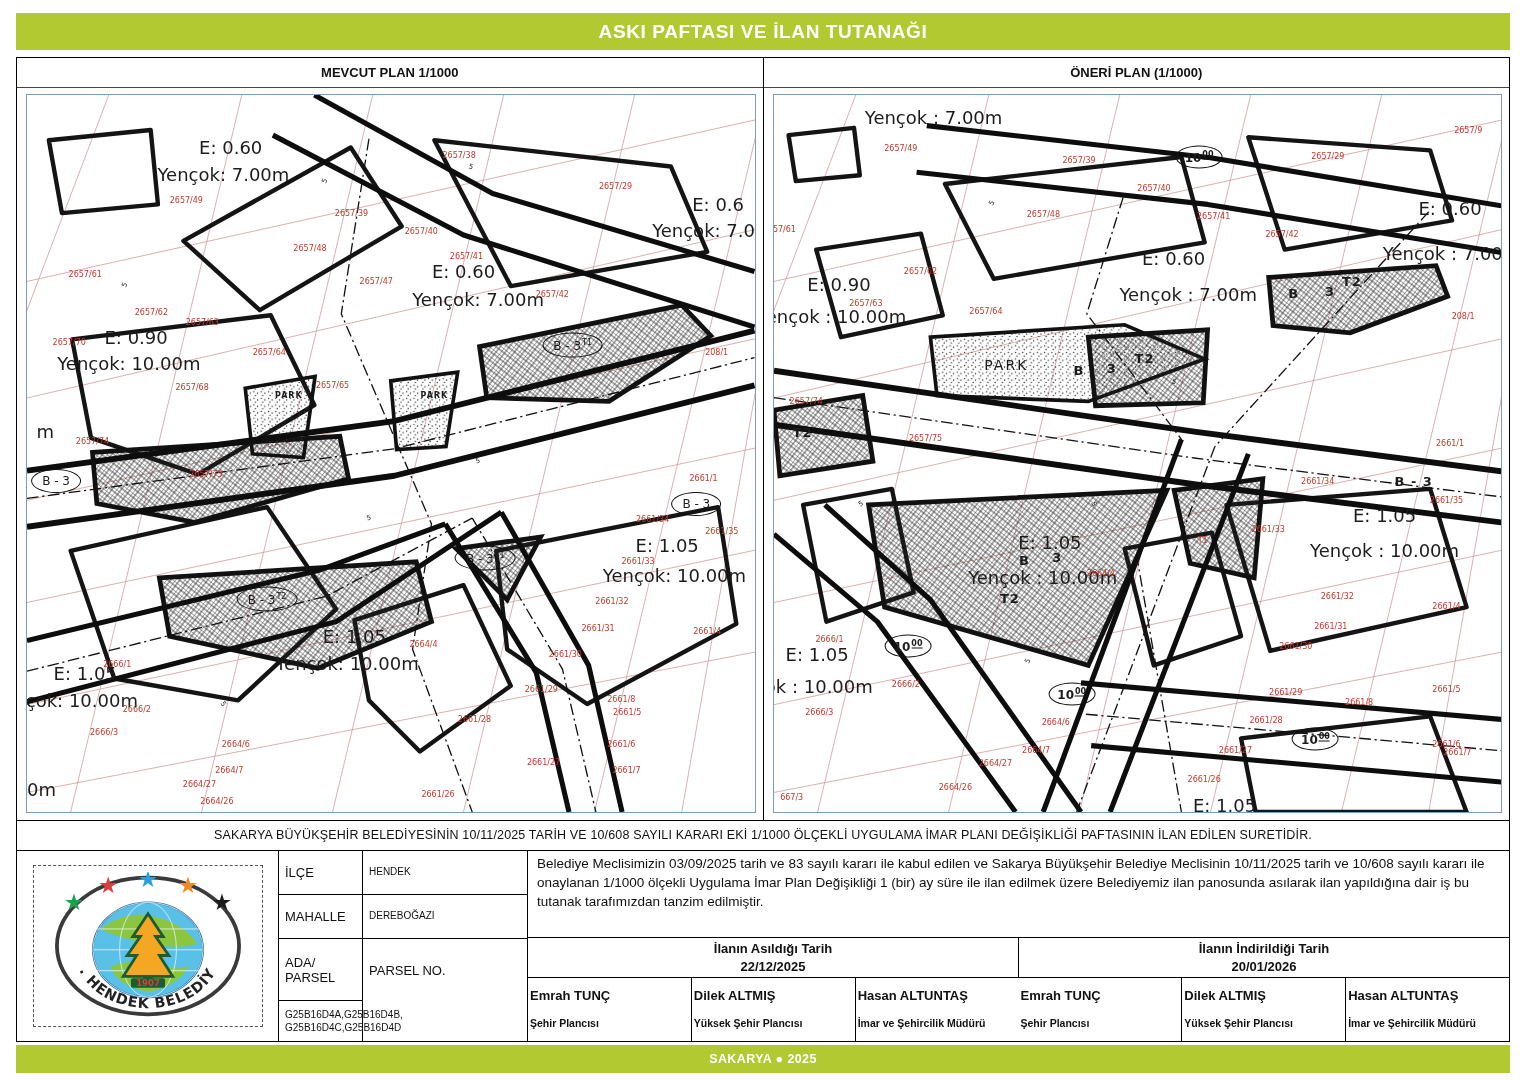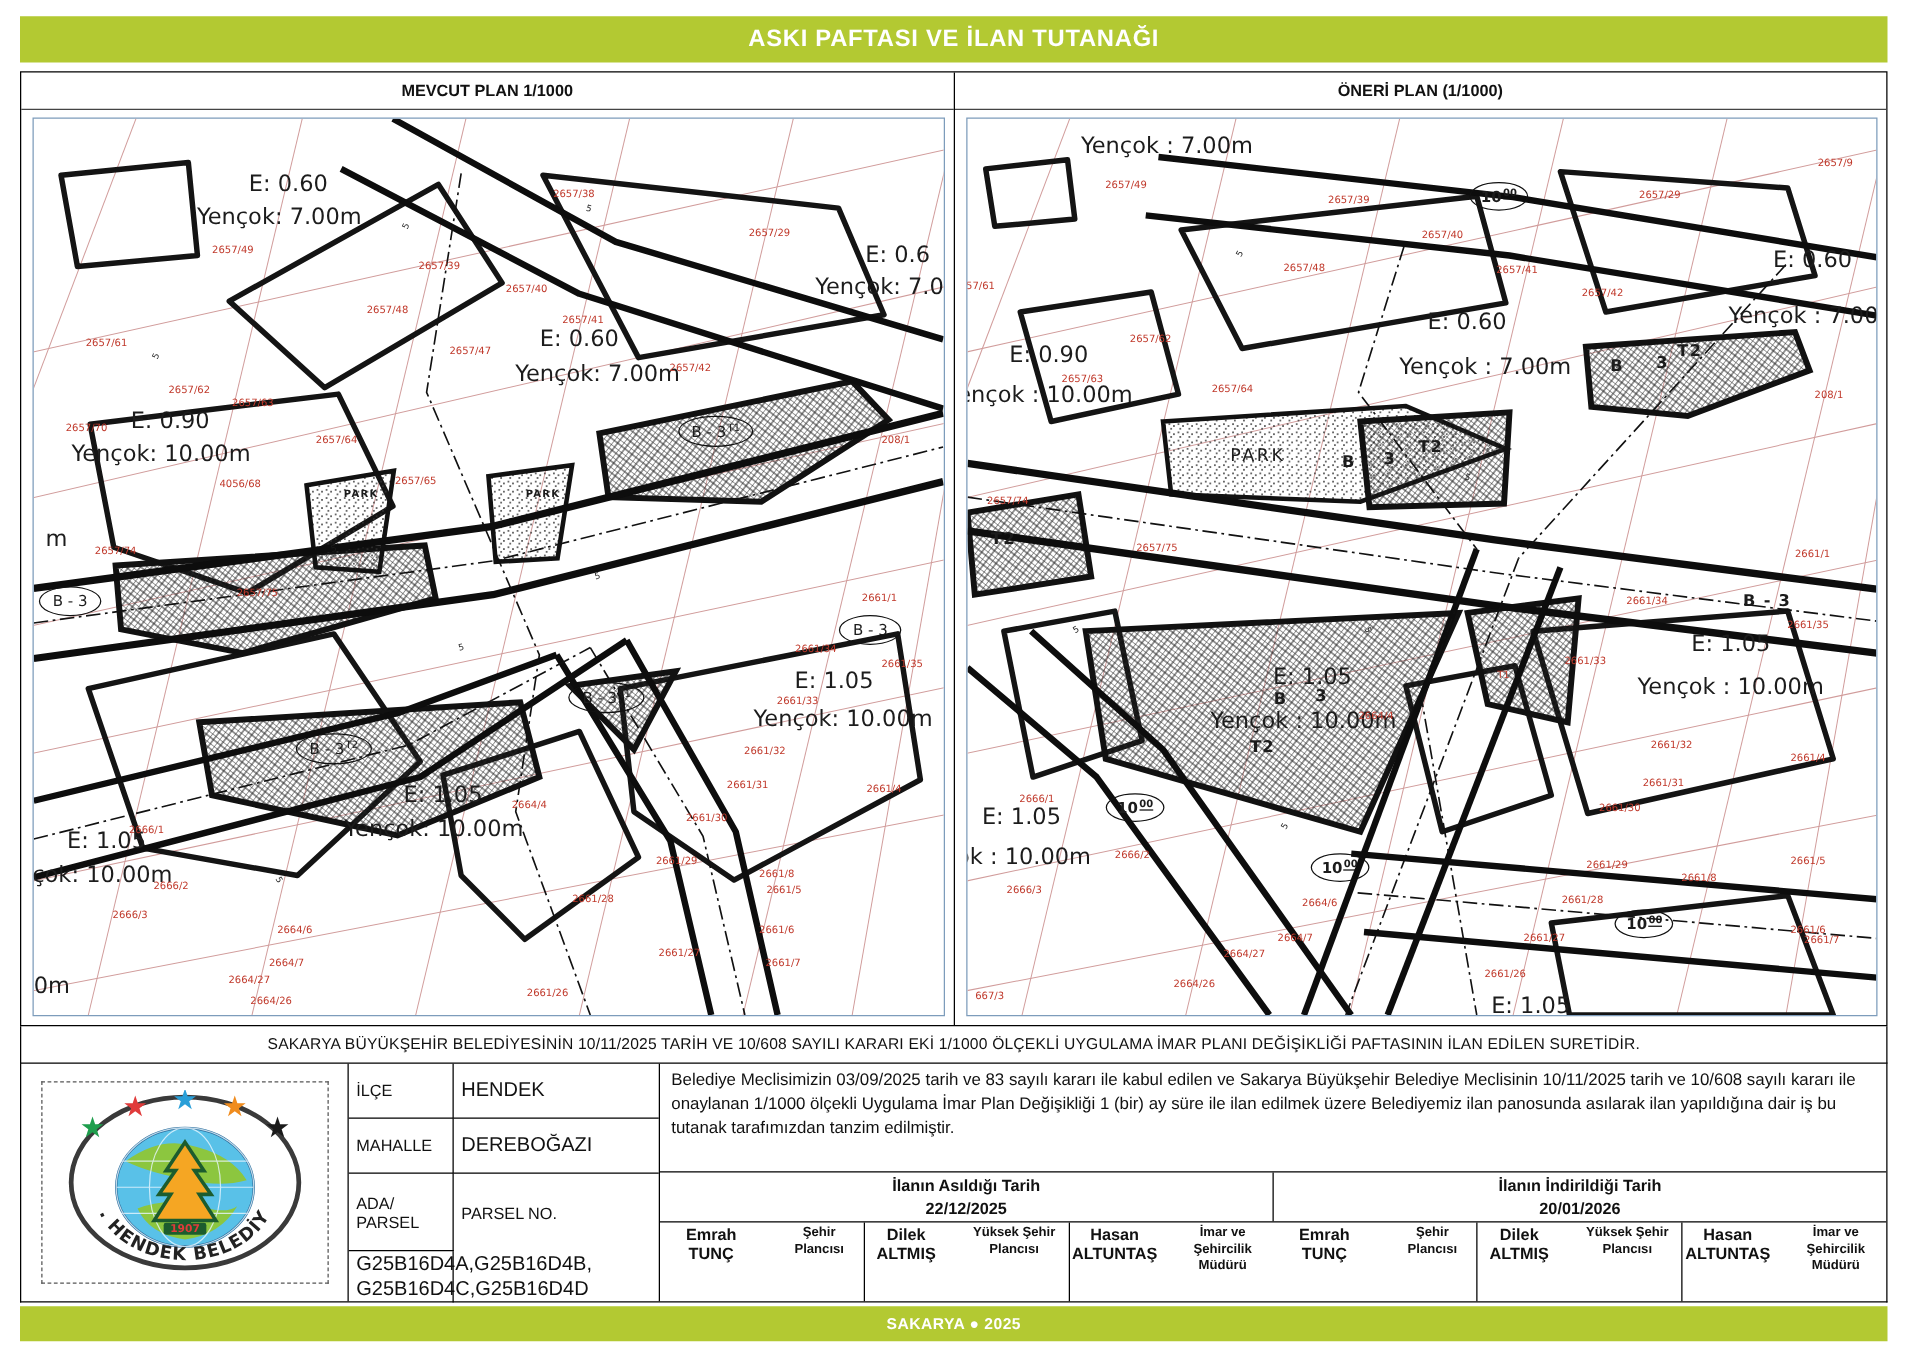--- a/index.html
+++ b/index.html
@@ -42,28 +42,28 @@
   .muellif-cell{width:240px;border-right:1.5px solid #000;display:flex;flex-direction:column;align-items:center;}
   .muellif-title{font-weight:bold;font-size:13px;margin-top:4px;}
   .author{display:flex;align-items:center;gap:8px;margin-top:66px;}
   .author-name{font-weight:bold;font-size:13px;}
   .author-title{font-size:9.5px;font-weight:bold;letter-spacing:2px;text-align:center;color:#222;}
   .mini{width:248px;border-right:1.5px solid #000;display:grid;
         grid-template-columns:84px 1fr;grid-template-rows:44px 44px 62px 41px;}
   .mini > div{border-bottom:1px solid #000;display:flex;align-items:center;padding:2px 6px;font-size:13px;box-sizing:border-box;}
   .mini > div:nth-child(odd){border-right:1px solid #000;}
   .mini > div:nth-last-child(-n+2){border-bottom:none;}
-  .mini .val{font-size:16px;line-height:1.25;}
+  .mini .val{font-size:10px;line-height:1.25;}
   .right-area{flex:1;display:flex;flex-direction:column;min-width:0;}
   .para{height:87px;font-size:13.5px;line-height:1.42;padding:3px 9px;box-sizing:border-box;border-bottom:1px solid #000;}
   .dates-row{display:flex;height:40px;border-bottom:1px solid #000;box-sizing:border-box;}
   .date-block{flex:1;text-align:center;font-weight:bold;font-size:13px;line-height:1.35;padding-top:2px;box-sizing:border-box;}
   .date-block + .date-block{border-left:1px solid #000;}
   .signs-row{display:flex;flex:1;}
-  .sign-cell{flex:1;border-left:1px solid #000;text-align:center;display:flex;flex-direction:row;
+  .sign-cell{flex:1;border-left:1px solid #000;text-align:left;display:flex;flex-direction:column;
              justify-content:center;gap:14px;padding:2px;box-sizing:border-box;}
   .sign-cell:first-child{border-left:none;}
   .sign-name{font-weight:bold;font-size:13px;}
   .sign-title{font-weight:bold;font-size:10.5px;line-height:1.25;}
   
   .rm{stroke:#c98b8a;stroke-width:1.1;opacity:.85;}
   .blk{fill:none;stroke:#141414;stroke-width:6;stroke-linejoin:round;}
   .rd{fill:none;stroke:#0d0d0d;stroke-linejoin:round;}
   .dd{fill:none;stroke:#111;stroke-width:1.8;stroke-dasharray:16 5 3 5;}
 </style>
@@ -164,21 +164,21 @@
               <span class="ml parcel" style="left: 60.4%; top: 22.4%;">2657/41</span>
               <span class="ml parcel" style="left: 48%; top: 26%;">2657/47</span>
               <span class="ml parcel" style="left: 72.2%; top: 27.7%;">2657/42</span>
               <span class="ml parcel" style="left: 8%; top: 24.9%;">2657/61</span>
               <span class="ml parcel" style="left: 17.1%; top: 30.2%;">2657/62</span>
               <span class="ml parcel" style="left: 24.1%; top: 31.7%;">2657/63</span>
               <span class="ml parcel" style="left: 5.8%; top: 34.4%;">2657/70</span>
               <span class="ml parcel" style="left: 33.3%; top: 35.9%;">2657/64</span>
               <span class="ml parcel" style="left: 94.8%; top: 35.9%;">208/1</span>
               <span class="ml parcel" style="left: 42%; top: 40.4%;">2657/65</span>
-              <span class="ml parcel" style="left: 22.7%; top: 40.7%;">4056/68</span>
+              <span class="ml parcel" style="left: 22.7%; top: 40.7%;">2657/68</span>
               <span class="ml parcel" style="left: 9%; top: 48.3%;">2657/74</span>
               <span class="ml parcel" style="left: 24.6%; top: 52.9%;">2657/75</span>
               <span class="ml parcel" style="left: 93%; top: 53.4%;">2661/1</span>
               <span class="ml parcel" style="left: 86%; top: 59.2%;">2661/34</span>
               <span class="ml parcel" style="left: 95.5%; top: 60.8%;">2661/35</span>
               <span class="ml parcel" style="left: 84%; top: 65%;">2661/33</span>
               <span class="ml parcel" style="left: 80.4%; top: 70.6%;">2661/32</span>
               <span class="ml parcel" style="left: 78.5%; top: 74.4%;">2661/31</span>
               <span class="ml parcel" style="left: 93.5%; top: 74.8%;">2661/4</span>
               <span class="ml parcel" style="left: 74%; top: 78%;">2661/30</span>

